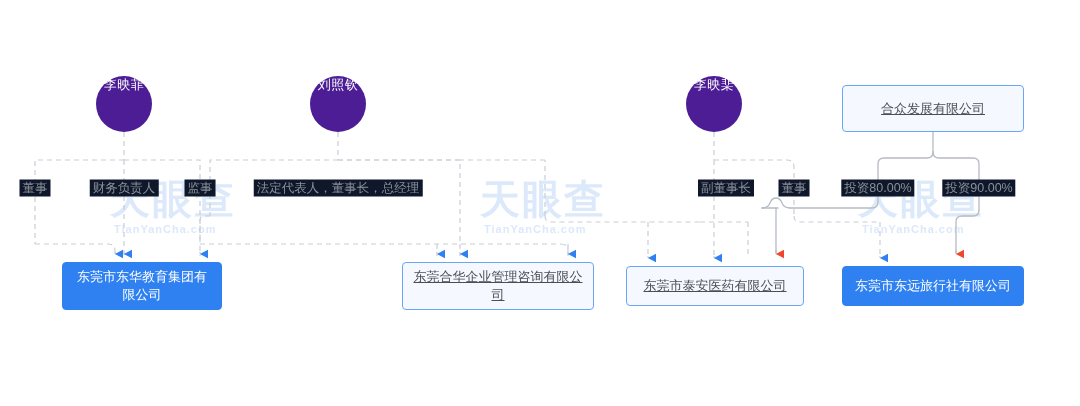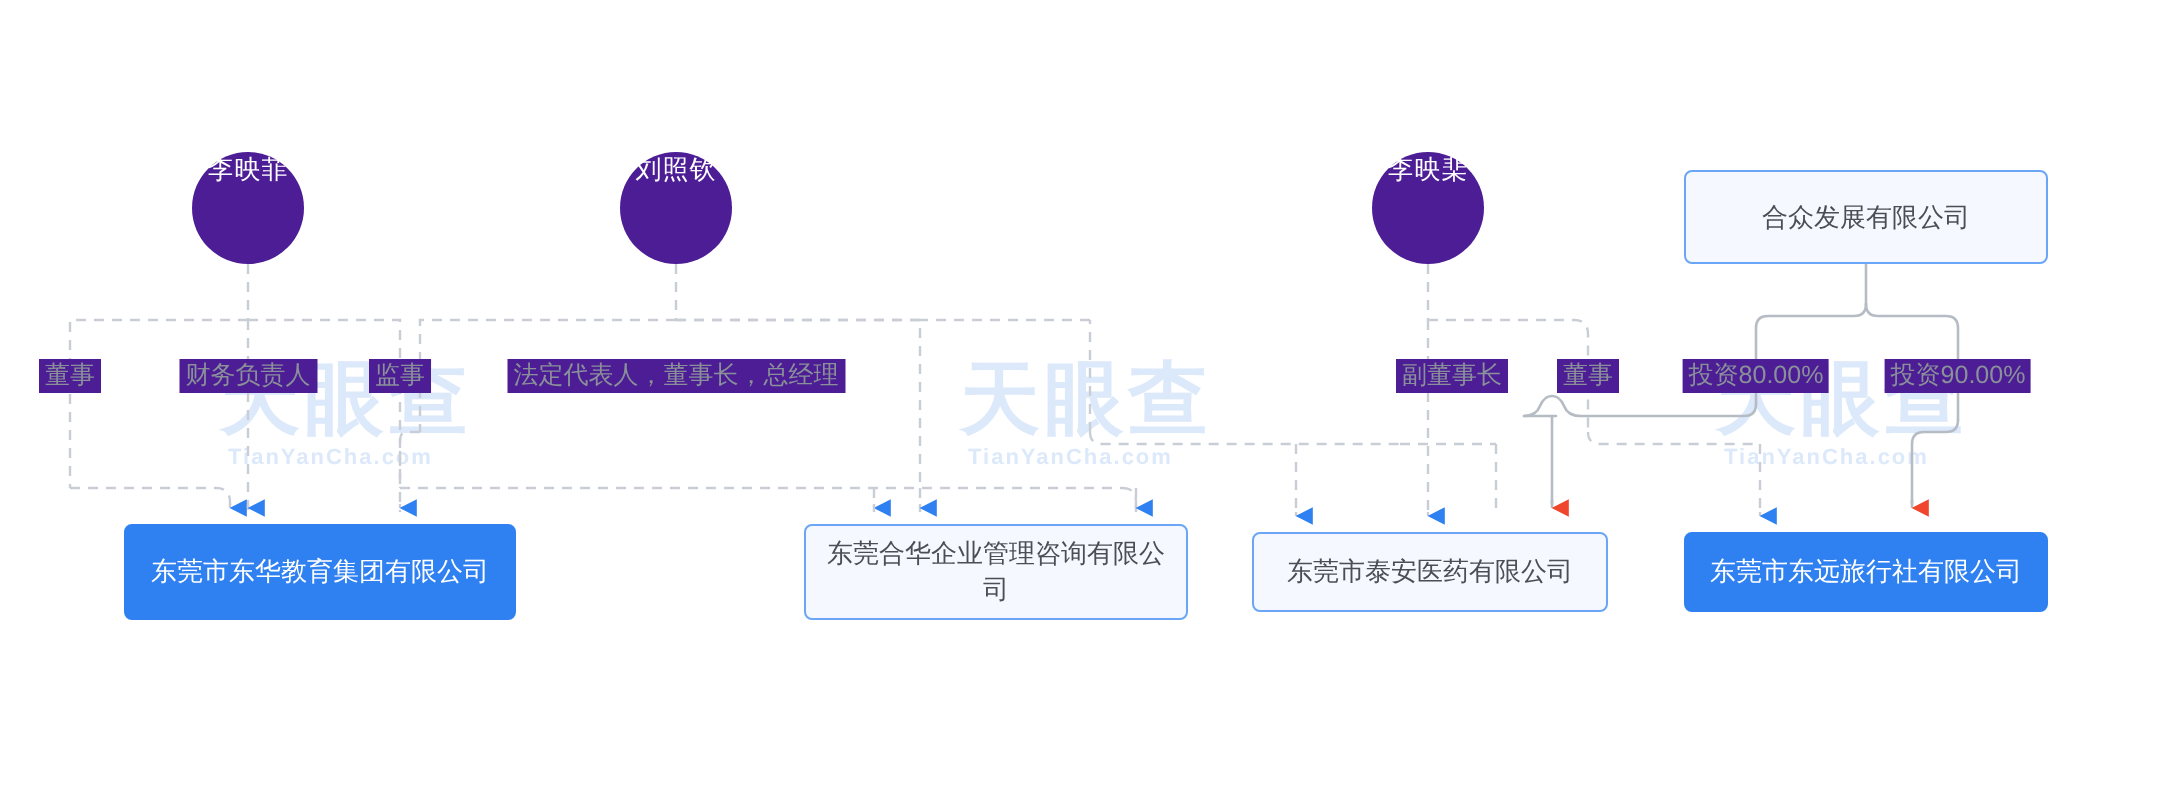--- a/index.html
+++ b/index.html
@@ -38,28 +38,29 @@
   }
   .box.solid{
     background:#2f80f0;
     border:1px solid #2f80f0;
     color:#ffffff;
   }
   .box.outline{
     background:#f5f9ff;
     border:1px solid #6aa6f5;
     color:#4a4f57;
+    text-decoration:underline;
   }
 
   
   .elabel{
     position:absolute;
     font-size:12.5px;
     color:#8a9099;
-    background:#4c1d95;
+    background:#0f172a;
     white-space:nowrap;
     transform:translate(-50%,-50%);
     padding:1px 3px;
     line-height:15px;
   }
 
   
   .wm{
     position:absolute;
     color:#dce9fb;
@@ -184,21 +185,21 @@
     <span>刘照钦</span>
   </div>
   <div class="person" style="left:686px;top:76px;">
     <span>李映棐</span>
   </div>
 
   <div class="box outline" style="left:842px;top:85px;width:182px;height:47px;">
     <span>合众发展有限公司</span>
   </div>
 
-  <div class="box solid" style="left:62px;top:262px;width:196px;height:48px;">
+  <div class="box solid" style="left:62px;top:262px;width:160px;height:48px;">
     <span>东莞市东华教育集团有限公司</span>
   </div>
   <div class="box outline" style="left:402px;top:262px;width:192px;height:48px;">
     <span>东莞合华企业管理咨询有限公司</span>
   </div>
   <div class="box outline" style="left:626px;top:266px;width:178px;height:40px;">
     <span>东莞市泰安医药有限公司</span>
   </div>
   <div class="box solid" style="left:842px;top:266px;width:182px;height:40px;justify-content:center;">
     <span>东莞市东远旅行社有限公司</span>

